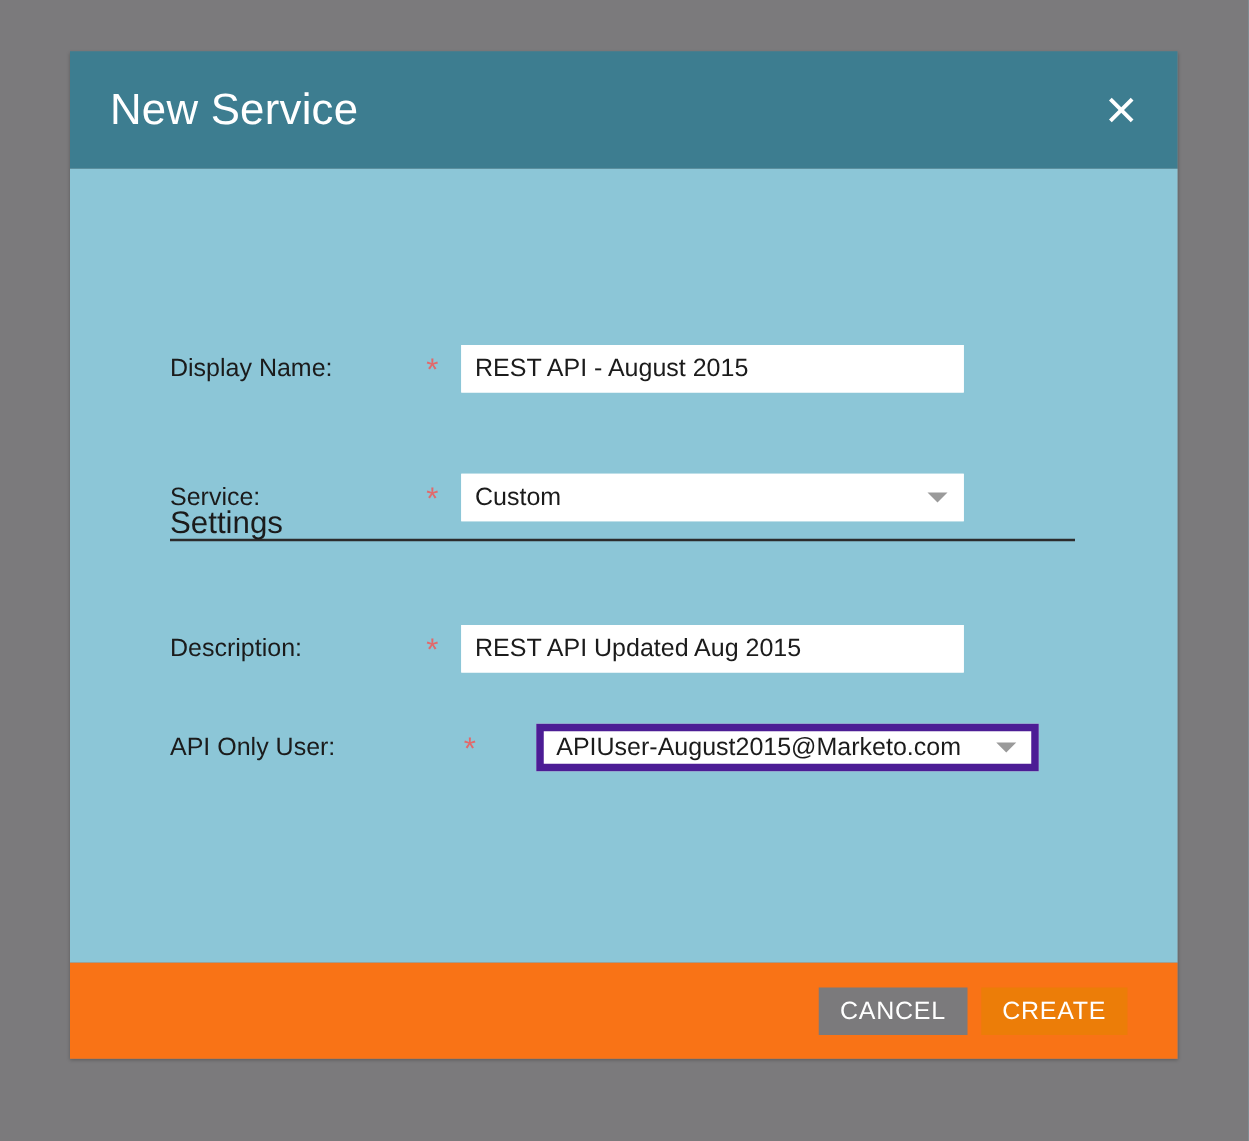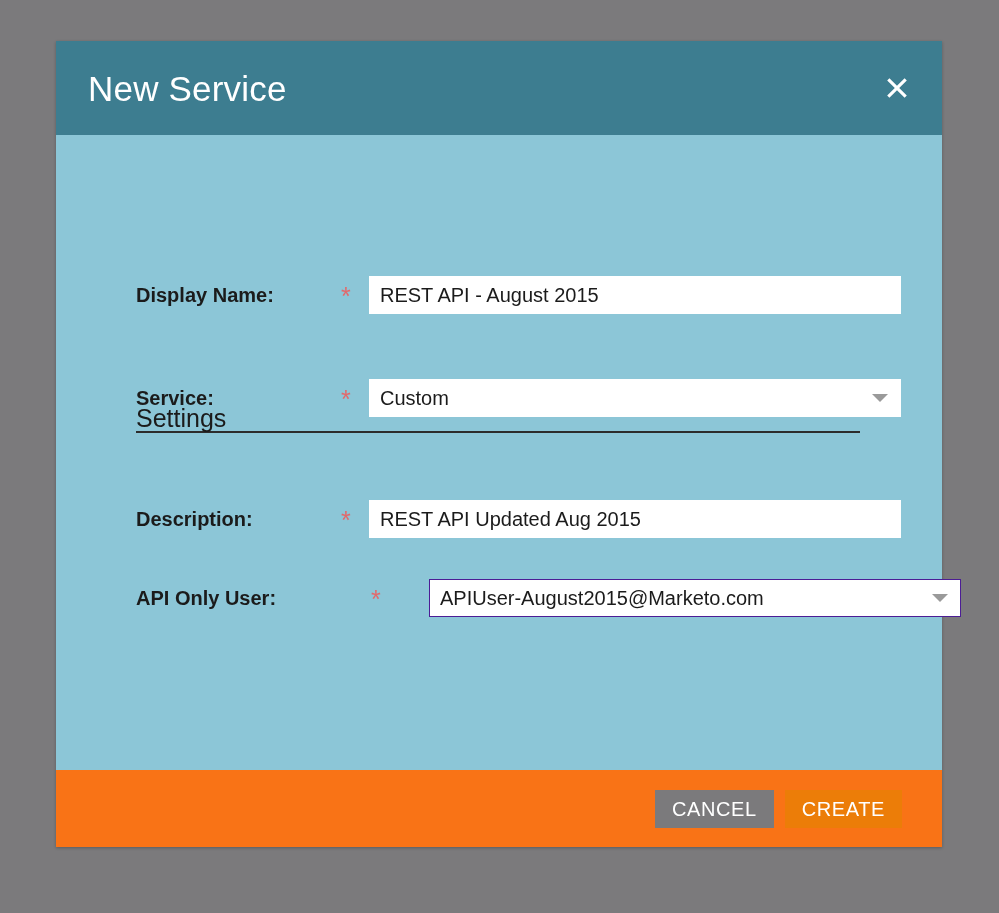--- a/index.html
+++ b/index.html
@@ -77,53 +77,53 @@
   }
   .row-display-name { top: 141px; }
   .row-service      { top: 200px; margin-top: 44px; }
   .row-description  { top: 365px; }
   .row-api-user     { top: 444px; gap: 30px; }
 
   .field-label {
     width: 205px;
     font-size: 20px;
     color: #1b1b1b;
-    font-weight: 700;
+    font-weight: 400;
     white-space: nowrap;
     line-height: 1;
   }
   .required-star {
     width: 28px;
     color: #e2696b;
     font-size: 25px;
     line-height: 1;
     text-align: left;
     font-weight: 400;
     padding-top: 3px;
   }
 
   .field-input {
-    width: 532px;
+    width: 402px;
     height: 38px;
     box-sizing: border-box;
     background: #ffffff;
     border: 1px solid #ffffff;
     font-family: "Liberation Sans", sans-serif;
     font-size: 20px;
     color: #1b1b1b;
     padding: 0 10px;
     outline: none;
     display: flex;
     align-items: center;
   }
   .field-select {
     position: relative;
   }
   .field-select.focused {
-    border: 1px solid #4c1d95;
+    border: 6px solid #4c1d95;
   }
   .select-caret {
     position: absolute;
     right: 12px;
     top: 50%;
     transform: translateY(-50%);
     width: 0;
     height: 0;
     border-left: 8px solid transparent;
     border-right: 8px solid transparent;

